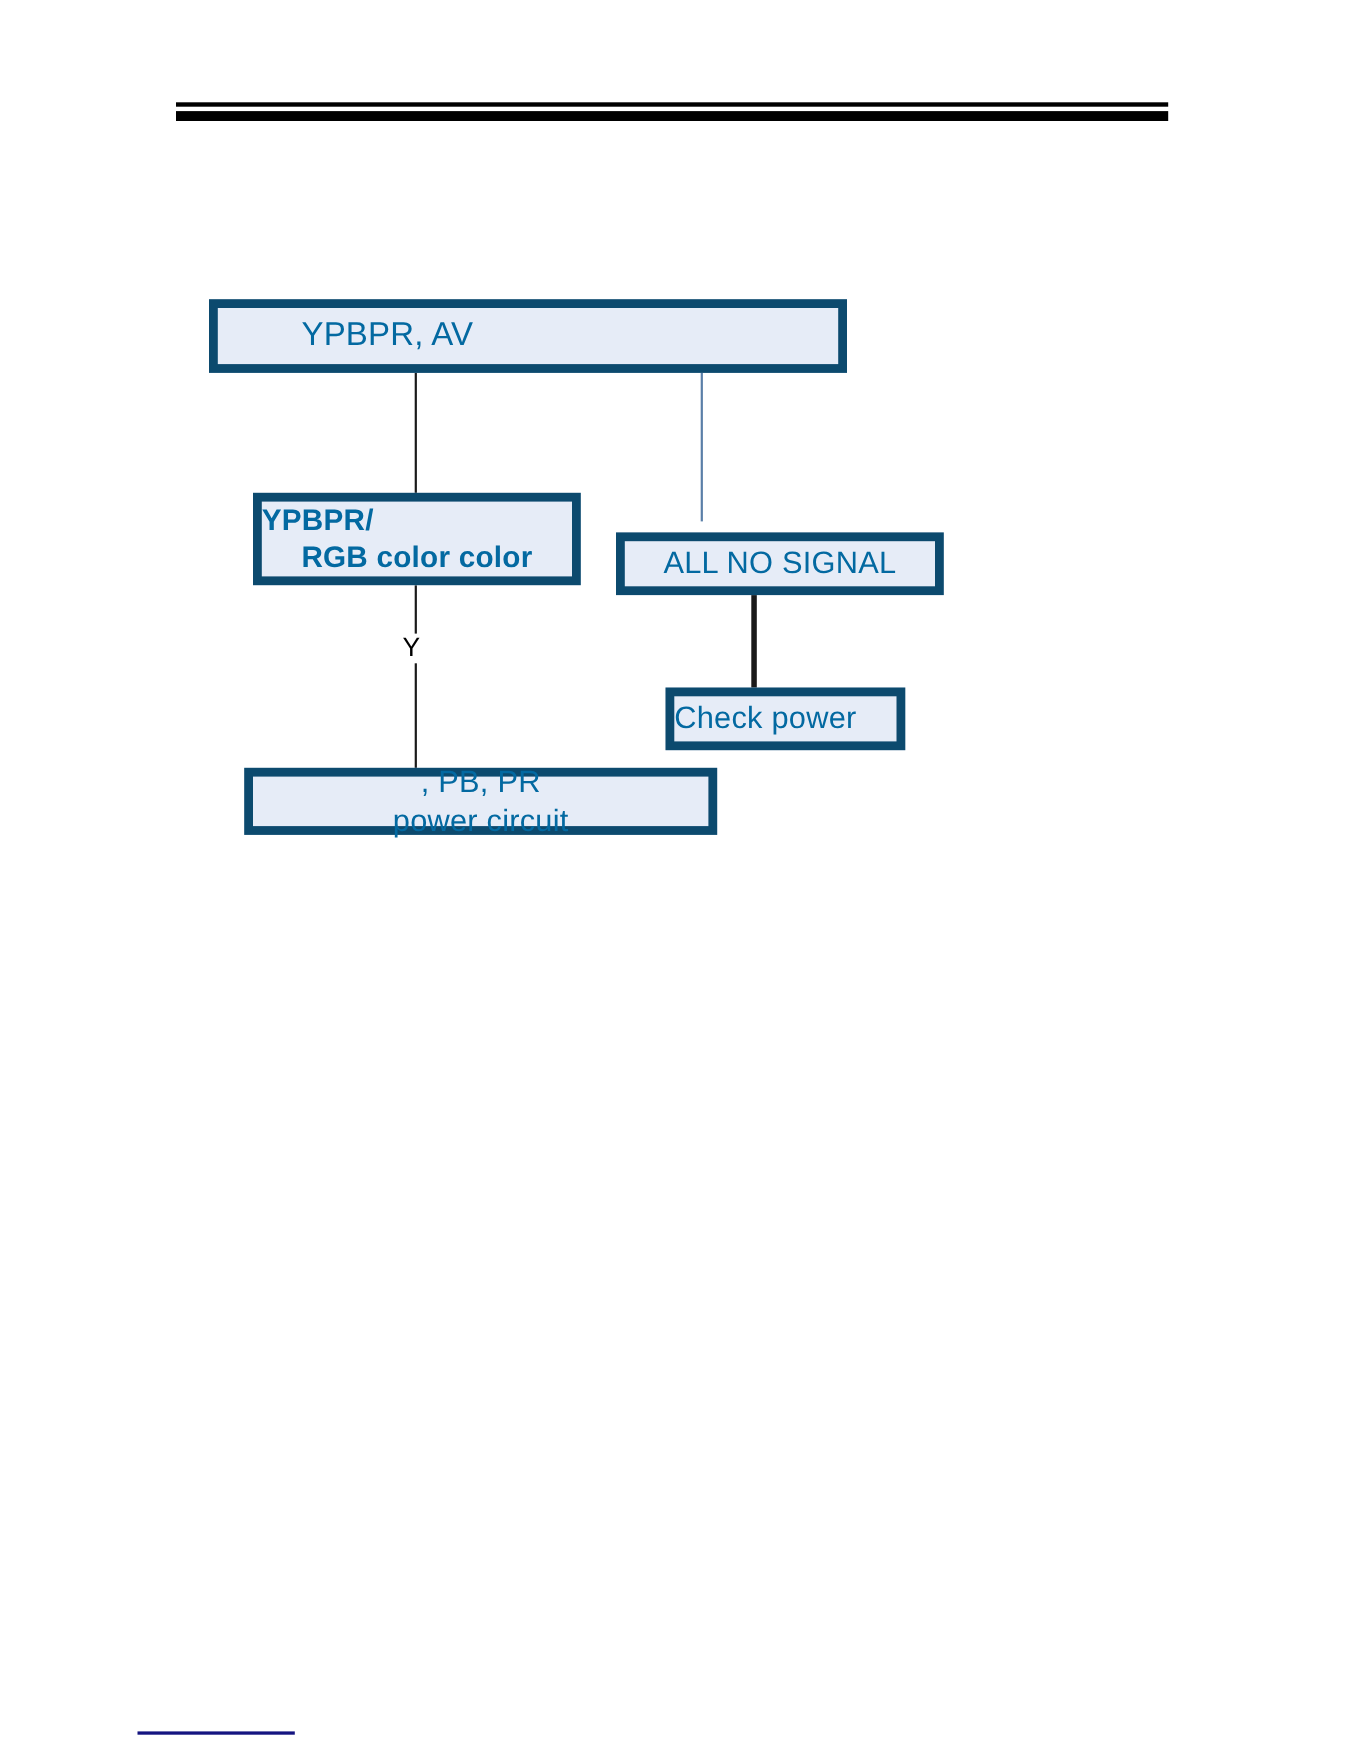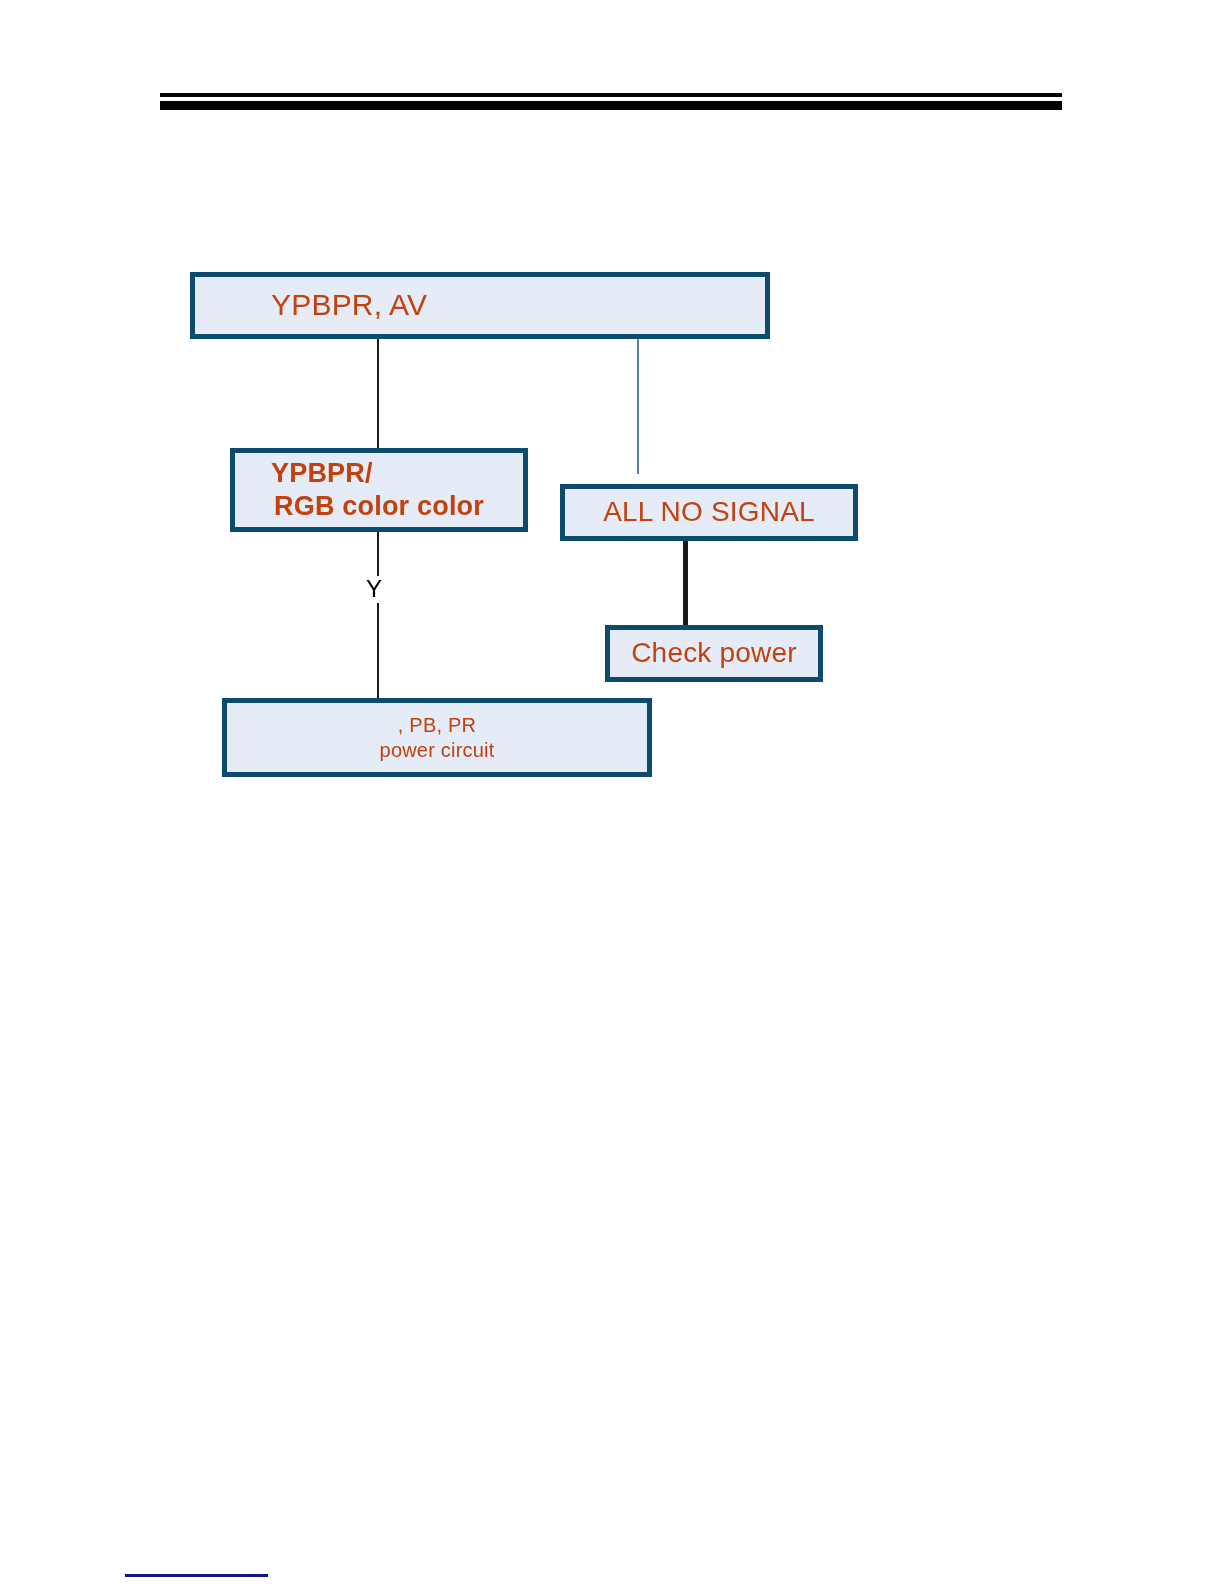--- a/index.html
+++ b/index.html
@@ -45,25 +45,25 @@
     left: 0;
     top: 0;
     width: 1224px;
     height: 1584px;
   }
 
   .node {
     position: absolute;
     box-sizing: border-box;
     background: #e6ecf7;
-    border: 5px solid #0c4a6e;
+    border: 8px solid #0c4a6e;
     display: flex;
     flex-direction: column;
     justify-content: center;
-    color: #c2410c;
+    color: #0369a1;
     font-family: "Liberation Sans", sans-serif;
     line-height: 1.22;
     letter-spacing: 0.2px;
   }
   .node .line {
     display: block;
     white-space: pre;
   }
 
   
@@ -82,51 +82,49 @@
     left: 230px;
     top: 448px;
     width: 298px;
     height: 84px;
     align-items: center;
     font-size: 27px;
     font-weight: 600;
   }
   #node-colorcast .line:first-child {
     align-self: flex-start;
-    margin-left: 36px;
   }
 
   
   #node-nosignal {
     left: 560px;
     top: 484px;
     width: 298px;
     height: 57px;
     align-items: center;
     font-size: 28px;
   }
 
   
   #node-checkpower {
     left: 605px;
     top: 625px;
     width: 218px;
     height: 57px;
-    align-items: center;
     font-size: 28px;
   }
 
   
   #node-inputcircuit {
     left: 222px;
     top: 698px;
     width: 430px;
-    height: 79px;
+    height: 61px;
     align-items: center;
-    font-size: 20px;
+    font-size: 28px;
   }
   #node-inputcircuit .line:first-child {
     align-self: center;
     margin-left: 0;
   }
 
   
   .conn {
     position: absolute;
     background: #1a1a1a;

